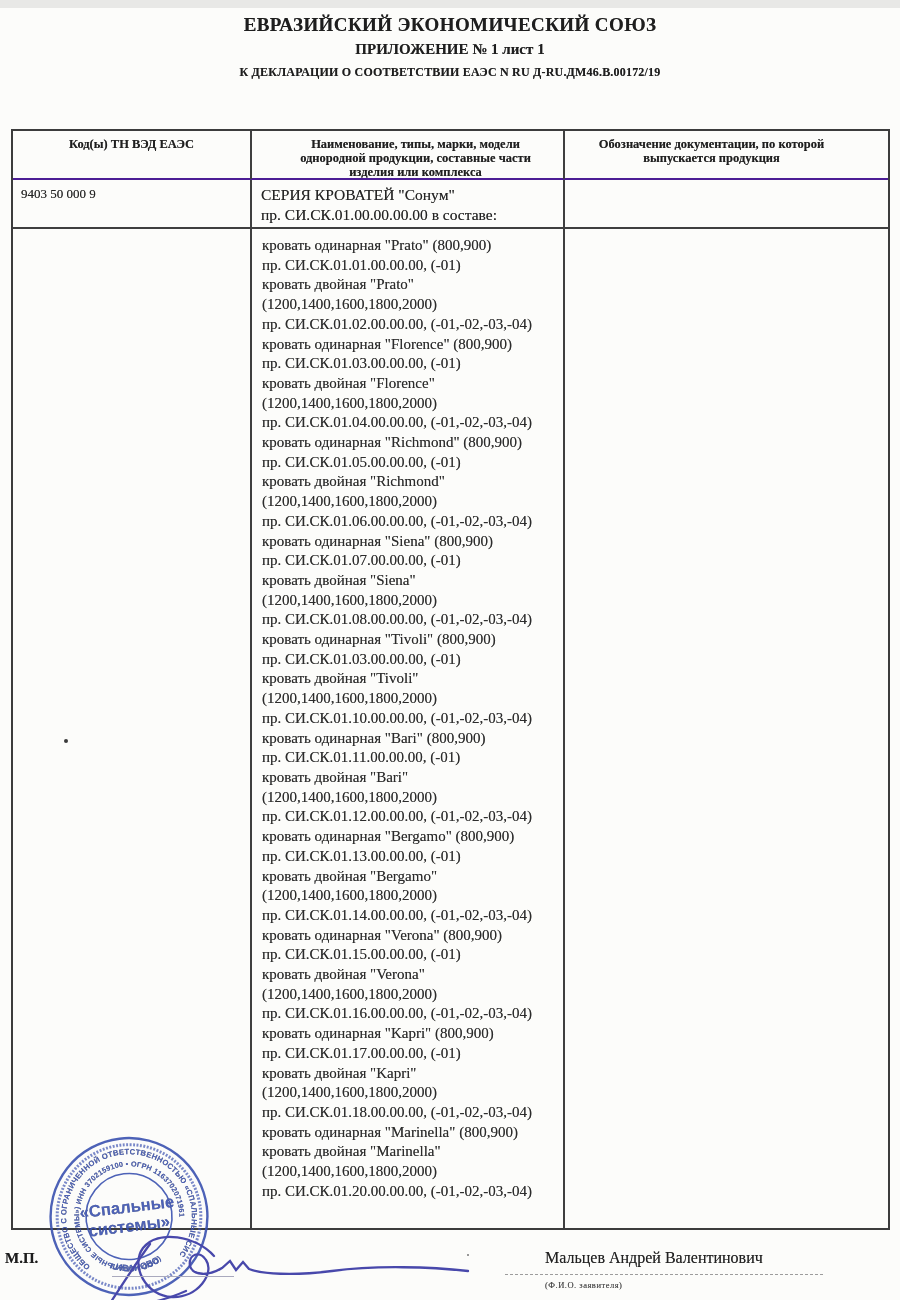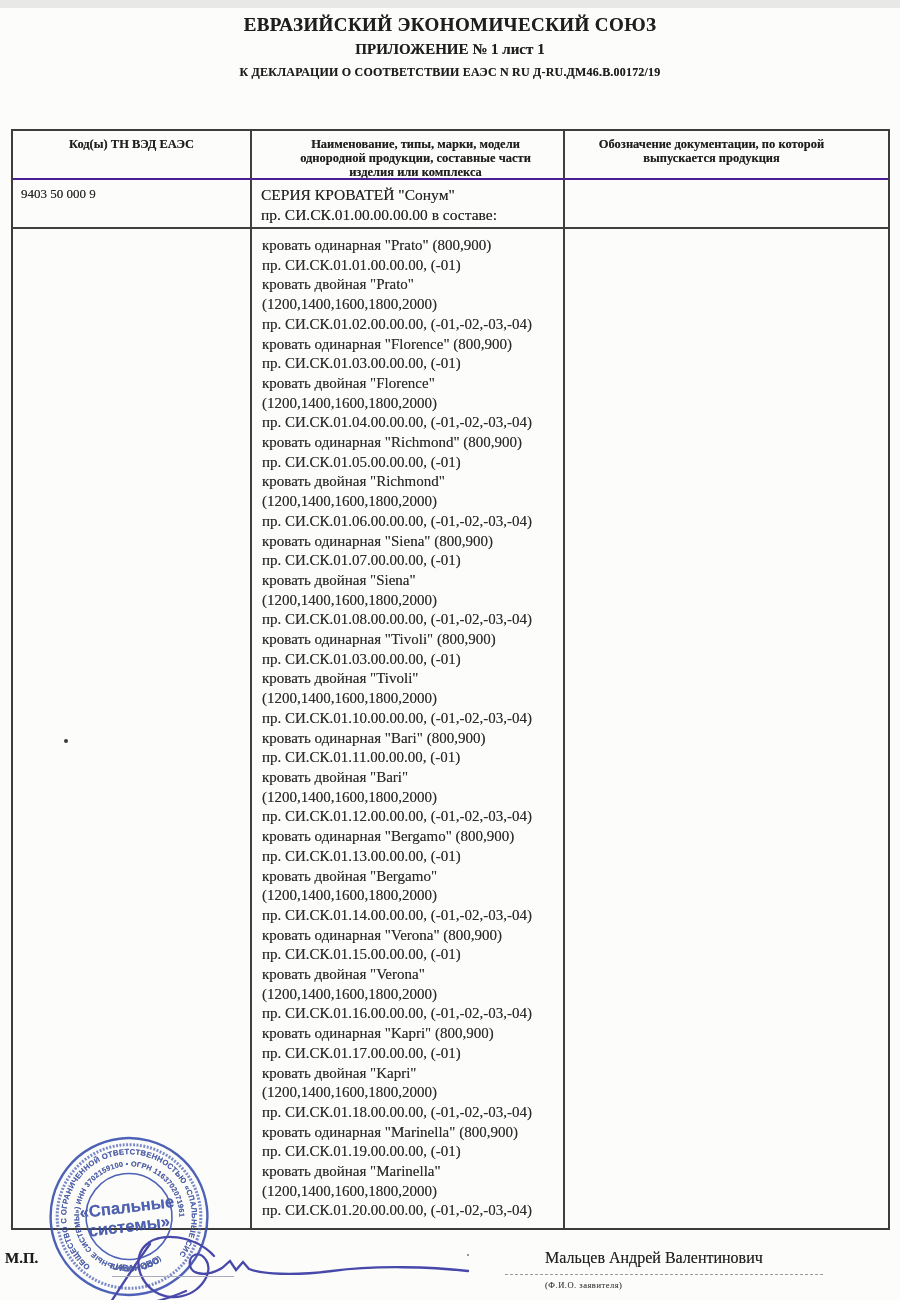--- a/index.html
+++ b/index.html
@@ -123,21 +123,20 @@
           <div class="bl">пр. СИ.СК.01.15.00.00.00, (-01)</div>
           <div class="bl">кровать двойная "Verona"</div>
           <div class="bl">(1200,1400,1600,1800,2000)</div>
           <div class="bl">пр. СИ.СК.01.16.00.00.00, (-01,-02,-03,-04)</div>
           <div class="bl">кровать одинарная "Kapri" (800,900)</div>
           <div class="bl">пр. СИ.СК.01.17.00.00.00, (-01)</div>
           <div class="bl">кровать двойная "Kapri"</div>
           <div class="bl">(1200,1400,1600,1800,2000)</div>
           <div class="bl">пр. СИ.СК.01.18.00.00.00, (-01,-02,-03,-04)</div>
           <div class="bl">кровать одинарная "Marinella" (800,900)</div>
-          <div class="bl">пр. СИ.СК.01.19.00.00.00, (-01)</div>
           <div class="bl">кровать двойная "Marinella"</div>
           <div class="bl">(1200,1400,1600,1800,2000)</div>
           <div class="bl">пр. СИ.СК.01.20.00.00.00, (-01,-02,-03,-04)</div>
         </div>
       <div class="c c3"></div>
     </div>
   </div>
 
   <svg class="stamp" viewBox="0 0 170 170">
     <g fill="none" stroke="#3b52b0">

